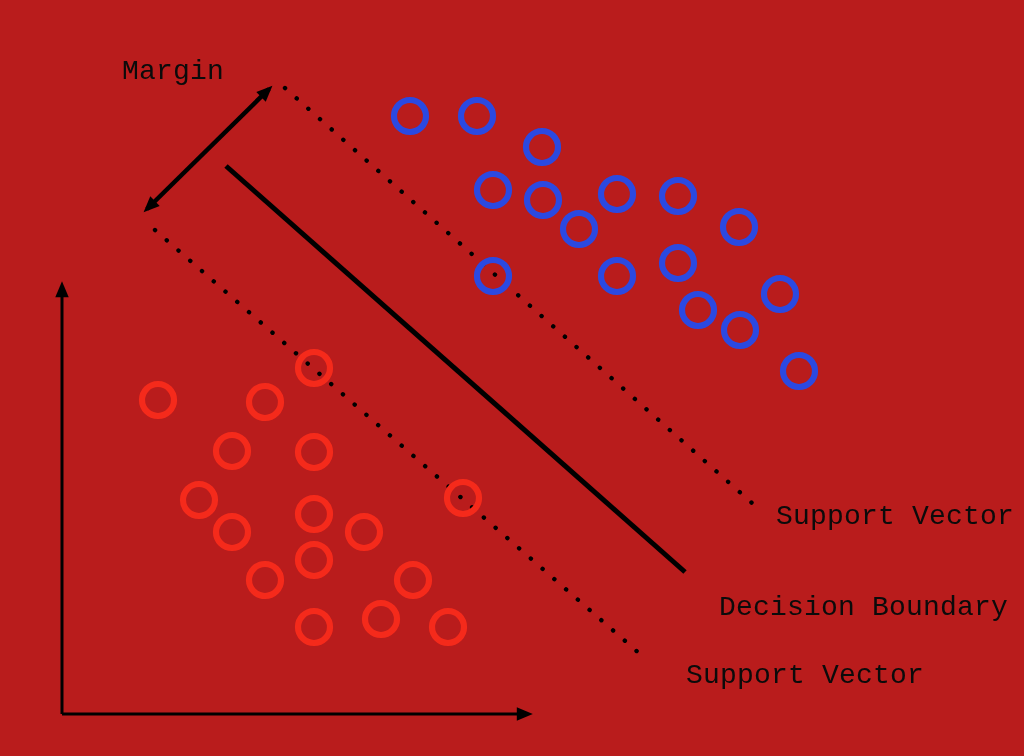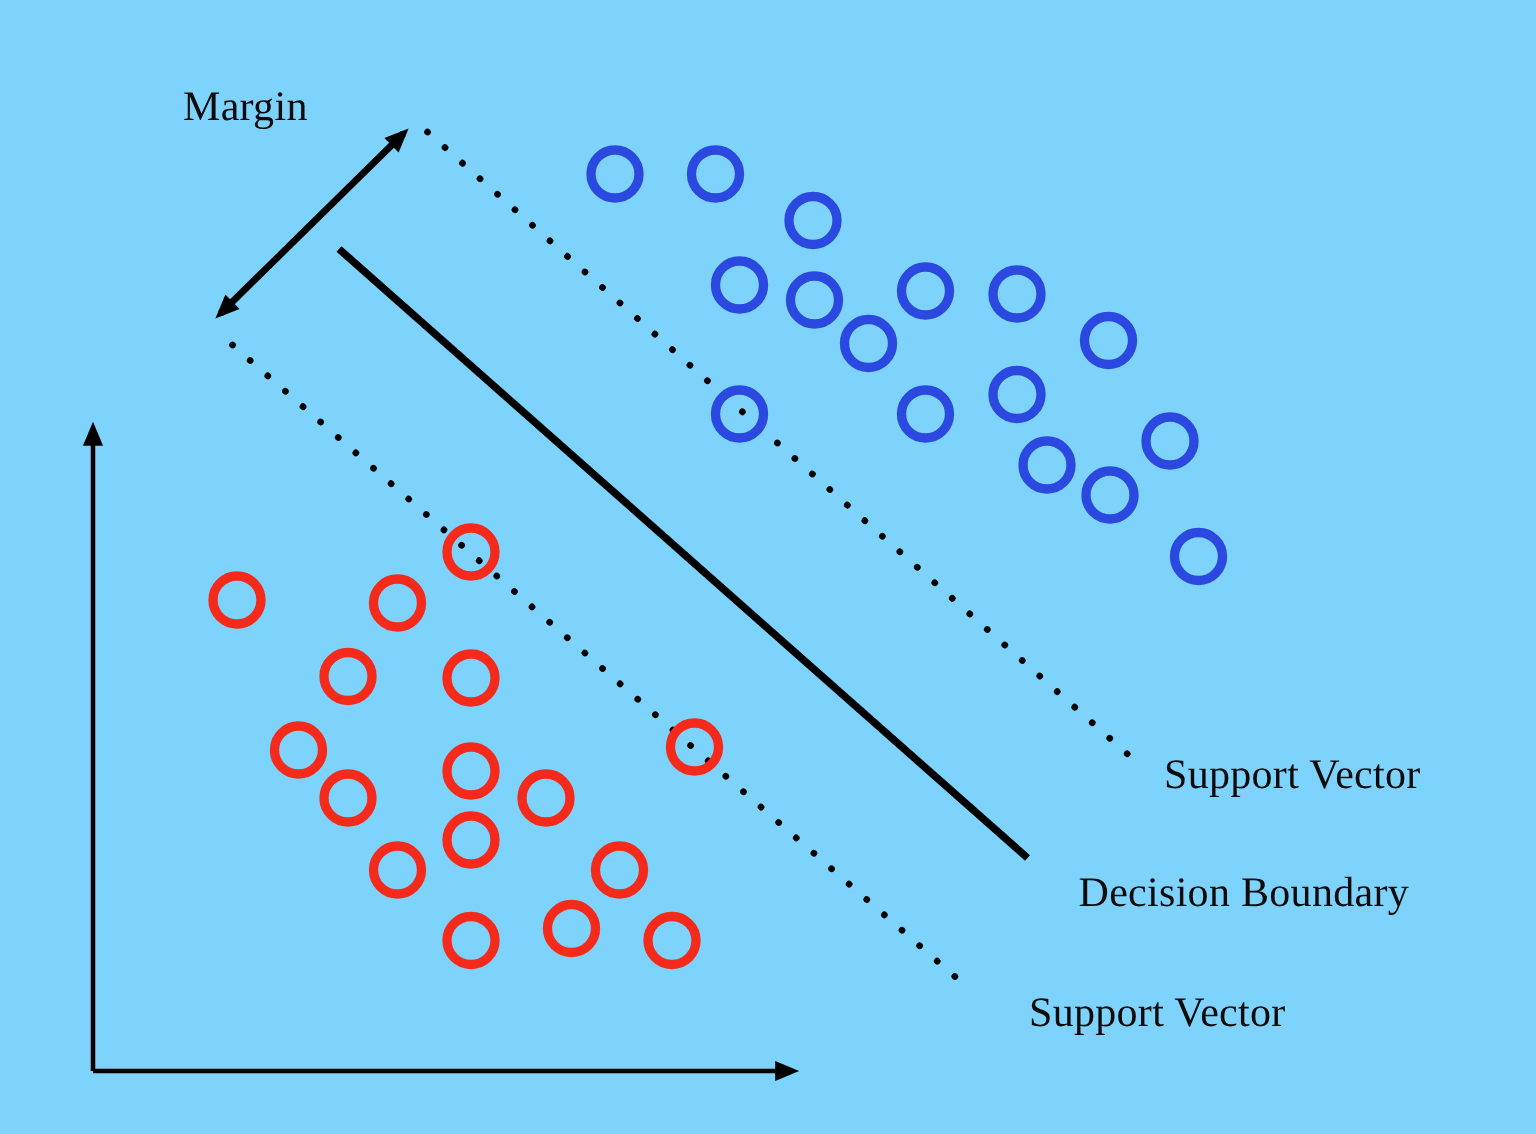--- a/index.html
+++ b/index.html
@@ -4,44 +4,44 @@
 <style>
   html, body {
     margin: 0;
     padding: 0;
     background: #ffffff;
   }
   #stage {
     position: relative;
     width: 1024px;
     height: 756px;
-    background: #7dd3fc;
+    background: #b91c1c;
     overflow: hidden;
-    font-family: Liberation Serif, serif;
+    font-family: Liberation Mono, monospace;
   }
   #diagram {
     position: absolute;
     left: 0;
     top: 0;
     width: 1024px;
     height: 756px;
     display: block;
   }
   .diagram-label {
     position: absolute;
     font-size: 28px;
     line-height: 1;
     color: #0b0b0b;
     white-space: nowrap;
     letter-spacing: 0.2px;
     user-select: none;
   }
   #label-margin    { left: 122px; top: 58px;  }
   #label-sv-upper  { left: 776px; top: 503px; }
-  #label-db        { left: 719px; top: 582px; }
+  #label-db        { left: 719px; top: 594px; }
   #label-sv-lower  { left: 686px; top: 662px; }
 </style>
 </head>
 <body>
 
 <div id="stage">
 
   <svg id="diagram" viewBox="0 0 1024 756" xmlns="http://www.w3.org/2000/svg">
     <defs>
       <marker id="arrow" viewBox="0 0 10 10" refX="7" refY="5" markerWidth="19" markerHeight="16" markerUnits="userSpaceOnUse" orient="auto-start-reverse">

